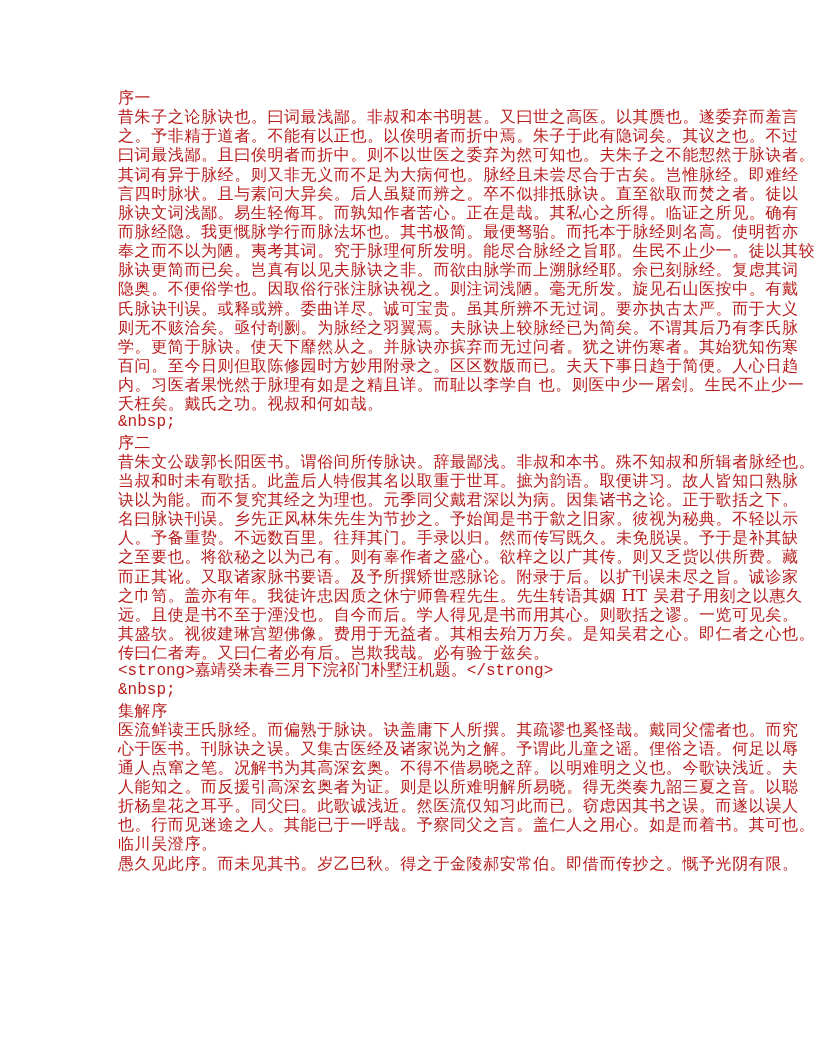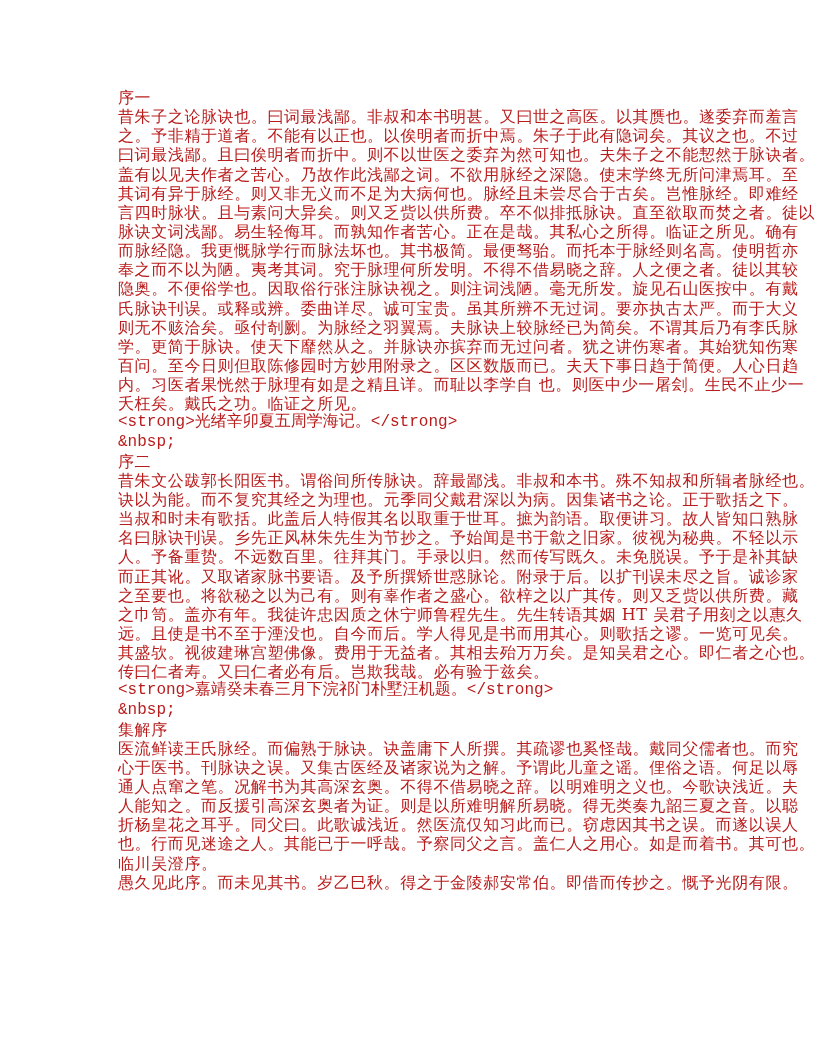--- a/index.html
+++ b/index.html
@@ -38,46 +38,45 @@
 </head>
 <body>
 
 <div class="page">
 
   <div>
     <span class="line heading">序一</span>
     <span class="line">昔朱子之论脉诀也。曰词最浅鄙。非叔和本书明甚。又曰世之高医。以其赝也。遂委弃而羞言</span>
     <span class="line">之。予非精于道者。不能有以正也。以俟明者而折中焉。朱子于此有隐词矣。其议之也。不过</span>
     <span class="line">曰词最浅鄙。且曰俟明者而折中。则不以世医之委弃为然可知也。夫朱子之不能恝然于脉诀者。</span>
-    <span class="line">盖有以见夫作者之苦心。乃故作此浅鄙之词。不欲用脉经之深隐。使末学终无所问津焉耳。至</span>
     <span class="line">其词有异于脉经。则又非无义而不足为大病何也。脉经且未尝尽合于古矣。岂惟脉经。即难经</span>
-    <span class="line">言四时脉状。且与素问大异矣。则又乏赀以供所费。卒不似排抵脉诀。直至欲取而焚之者。徒以</span>
+    <span class="line">言四时脉状。且与素问大异矣。后人虽疑而辨之。卒不似排抵脉诀。直至欲取而焚之者。徒以</span>
     <span class="line">脉诀文词浅鄙。易生轻侮耳。而孰知作者苦心。正在是哉。其私心之所得。临证之所见。确有</span>
     <span class="line">而脉经隐。我更慨脉学行而脉法坏也。其书极简。最便驽骀。而托本于脉经则名高。使明哲亦</span>
-    <span class="line">奉之而不以为陋。夷考其词。究于脉理何所发明。不得不借易晓之辞。人之便之者。徒以其较</span>
+    <span class="line">奉之而不以为陋。夷考其词。究于脉理何所发明。能尽合脉经之旨耶。生民不止少一。徒以其较</span>
+    <span class="line">脉诀更简而已矣。岂真有以见夫脉诀之非。而欲由脉学而上溯脉经耶。余已刻脉经。复虑其词</span>
     <span class="line">隐奥。不便俗学也。因取俗行张注脉诀视之。则注词浅陋。毫无所发。旋见石山医按中。有戴</span>
     <span class="line">氏脉诀刊误。或释或辨。委曲详尽。诚可宝贵。虽其所辨不无过词。要亦执古太严。而于大义</span>
     <span class="line">则无不赅洽矣。亟付剞劂。为脉经之羽翼焉。夫脉诀上较脉经已为简矣。不谓其后乃有李氏脉</span>
     <span class="line">学。更简于脉诀。使天下靡然从之。并脉诀亦摈弃而无过问者。犹之讲伤寒者。其始犹知伤寒</span>
     <span class="line">百问。至今日则但取陈修园时方妙用附录之。区区数版而已。夫天下事日趋于简便。人心日趋</span>
     <span class="line">内。习医者果恍然于脉理有如是之精且详。而耻以李学自 也。则医中少一屠刽。生民不止少一</span>
-    <span class="line">夭枉矣。戴氏之功。临证之所见。</span>
-    <span class="line markup">&lt;strong&gt;光绪辛卯夏五周学海记。&lt;/strong&gt;</span>
+    <span class="line">夭枉矣。戴氏之功。视叔和何如哉。</span>
     <span class="line markup">&amp;nbsp;</span>
   </div>
 
   <div>
     <span class="line heading">序二</span>
     <span class="line">昔朱文公跋郭长阳医书。谓俗间所传脉诀。辞最鄙浅。非叔和本书。殊不知叔和所辑者脉经也。</span>
+    <span class="line">当叔和时未有歌括。此盖后人特假其名以取重于世耳。摭为韵语。取便讲习。故人皆知口熟脉</span>
     <span class="line">诀以为能。而不复究其经之为理也。元季同父戴君深以为病。因集诸书之论。正于歌括之下。</span>
-    <span class="line">当叔和时未有歌括。此盖后人特假其名以取重于世耳。摭为韵语。取便讲习。故人皆知口熟脉</span>
     <span class="line">名曰脉诀刊误。乡先正风林朱先生为节抄之。予始闻是书于歙之旧家。彼视为秘典。不轻以示</span>
     <span class="line">人。予备重贽。不远数百里。往拜其门。手录以归。然而传写既久。未免脱误。予于是补其缺</span>
+    <span class="line">之至要也。将欲秘之以为己有。则有辜作者之盛心。欲梓之以广其传。则又乏赀以供所费。藏</span>
     <span class="line">而正其讹。又取诸家脉书要语。及予所撰矫世惑脉论。附录于后。以扩刊误未尽之旨。诚诊家</span>
-    <span class="line">之至要也。将欲秘之以为己有。则有辜作者之盛心。欲梓之以广其传。则又乏赀以供所费。藏</span>
     <span class="line">之巾笥。盖亦有年。我徒许忠因质之休宁师鲁程先生。先生转语其姻 HT 吴君子用刻之以惠久</span>
     <span class="line">远。且使是书不至于湮没也。自今而后。学人得见是书而用其心。则歌括之谬。一览可见矣。</span>
     <span class="line">其盛欤。视彼建琳宫塑佛像。费用于无益者。其相去殆万万矣。是知吴君之心。即仁者之心也。</span>
     <span class="line">传曰仁者寿。又曰仁者必有后。岂欺我哉。必有验于兹矣。</span>
     <span class="line markup">&lt;strong&gt;嘉靖癸未春三月下浣祁门朴墅汪机题。&lt;/strong&gt;</span>
     <span class="line markup">&amp;nbsp;</span>
   </div>
 
   <div>
     <span class="line heading">集解序</span>

